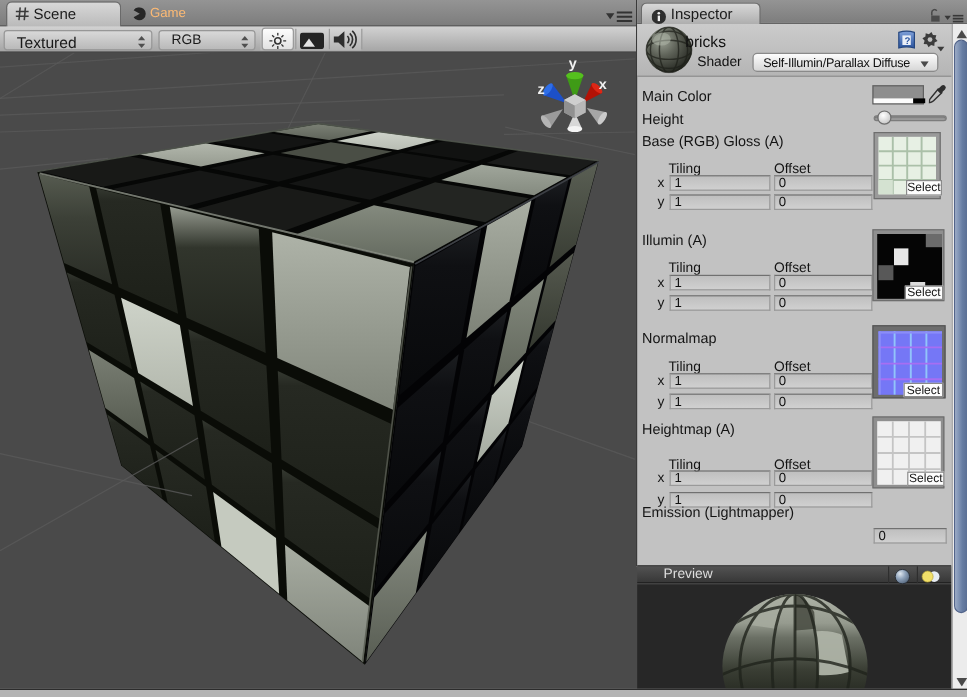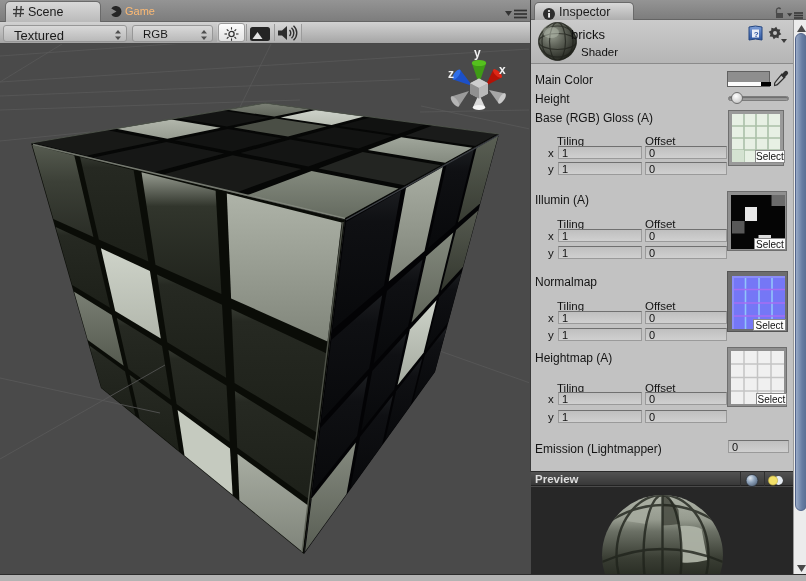--- a/index.html
+++ b/index.html
@@ -294,20 +294,26 @@
 <g fill="none" stroke="#1d1f19" stroke-width="1.2" opacity="0.7">
 <ellipse cx="19.5" cy="19.5" rx="8" ry="19"></ellipse>
         <ellipse cx="19.5" cy="19.5" rx="15.5" ry="19"></ellipse>
 <ellipse cx="19.5" cy="19.5" rx="19" ry="8"></ellipse>
         <ellipse cx="19.5" cy="19.5" rx="19" ry="15.5"></ellipse>
       </g>
 <ellipse cx="13" cy="10.5" rx="8" ry="5.5" fill="#aab0a3" opacity="0.6"></ellipse>
 </svg>
 <span class="abs" style="left:40px;top:27px;font-size:13px;color:#111">bricks</span>
 <span class="abs" style="left:50px;top:46px;font-size:11.5px;color:#111">Shader</span>
+<div class="abs" style="left:96px;top:44px;width:155px;height:16px;background:linear-gradient(#fdfdfd,#d6d6d6);border:1px solid #8a8a8a;border-radius:4px">
+<span class="abs" style="left:8px;top:2px;font-size:10.5px;color:#111;white-space:nowrap;letter-spacing:-0.2px">Self-Illumin/Parallax Diffuse</span>
+<svg class="abs" style="right:7px;top:6px" width="7" height="5" viewBox="0 0 7 5">
+        <polygon points="0,0 7,0 3.5,5" fill="#4a4a4a"></polygon>
+      </svg>
+    </div>
 <svg class="abs" style="left:216px;top:25px" width="17" height="17" viewBox="0 0 17 17">
 <defs>
         <linearGradient id="bk" x1="0" y1="0" x2="0" y2="1">
           <stop offset="0" stop-color="#7e9fd8"></stop>
           <stop offset="1" stop-color="#2c55a0"></stop>
         </linearGradient>
       </defs>
 <path d="M 2 2 Q 8.5 0 15 2 L 15 15 Q 8.5 13 2 15 Z" fill="url(#bk)" stroke="#24457e" stroke-width="1"></path>
 <rect x="5" y="4.5" width="7" height="8" fill="#e9eef7"></rect>
 <text x="6.7" y="11.5" font-size="8" font-weight="bold" fill="#2c55a0">?</text>
@@ -358,21 +364,21 @@
 <div class="abs fld" style="left:114px;top:328px;width:82px;height:13px">0</div>
 <span class="abs lbl" style="left:4px;top:352px;font-size:12px">Heightmap (A)</span>
 <span class="abs lbl" style="left:26px;top:382px;font-size:11.5px">Tiling</span>
 <span class="abs lbl" style="left:114px;top:382px;font-size:11.5px">Offset</span>
 <span class="abs lbl" style="left:17px;top:393px;font-size:11.5px">x</span>
 <span class="abs lbl" style="left:17px;top:411px;font-size:11.5px">y</span>
 <div class="abs fld" style="left:27px;top:392px;width:84px;height:13px">1</div>
 <div class="abs fld" style="left:114px;top:392px;width:82px;height:13px">0</div>
 <div class="abs fld" style="left:27px;top:410px;width:84px;height:13px">1</div>
 <div class="abs fld" style="left:114px;top:410px;width:82px;height:13px">0</div>
-<span class="abs lbl" style="left:4px;top:443px;font-size:12px">Emission (Lightmapper)</span>
+<span class="abs lbl" style="left:4px;top:421px;font-size:12px">Emission (Lightmapper)</span>
 <div class="abs fld" style="left:197px;top:440px;width:61px;height:13px">0</div>
 <div class="abs" style="left:197px;top:110px;width:56px;height:56px;background:#9a9a9a;border:1px solid #6e6e6e">
 <div class="abs" style="left:3px;top:3px;width:48px;height:48px;background:#e7f0e4"></div>
 <svg class="abs" style="left:3px;top:3px" width="48" height="48" viewBox="0 0 48 48">
 <g stroke="#abc0a9" stroke-width="1.6">
 <line x1="12" y1="0" x2="12" y2="48"></line>
           <line x1="24" y1="0" x2="24" y2="48"></line>
           <line x1="36" y1="0" x2="36" y2="48"></line>
 <line x1="0" y1="12" x2="48" y2="12"></line>
           <line x1="0" y1="24" x2="48" y2="24"></line>
@@ -418,21 +424,21 @@
           <line x1="26.5" y1="0" x2="26.5" y2="53"></line>
           <line x1="40" y1="0" x2="40" y2="53"></line>
 <line x1="0" y1="13" x2="53" y2="13"></line>
           <line x1="0" y1="26.5" x2="53" y2="26.5"></line>
           <line x1="0" y1="40" x2="53" y2="40"></line>
         </g>
       </svg>
 <div class="abs selbtn" style="left:28px;top:45px;width:31px;height:12px">Select</div>
     </div>
 <div class="abs" style="left:0;top:471px;width:262px;height:15px;background:linear-gradient(#525252,#383838);border-top:1px solid #2a2a2a;border-bottom:1px solid #222">
-<span class="abs" style="left:4px;top:1px;font-size:11.5px;font-weight:bold;color:#dedede">Preview</span>
+<span class="abs" style="left:22px;top:1px;font-size:11.5px;font-weight:normal;color:#dedede">Preview</span>
     </div>
 <div class="abs" style="left:209px;top:472px;width:1px;height:14px;background:#2e2e2e"></div>
 <div class="abs" style="left:233px;top:472px;width:1px;height:14px;background:#2e2e2e"></div>
 <svg class="abs" style="left:213px;top:474px" width="45" height="13" viewBox="0 0 45 13">
 <defs>
         <radialGradient id="orb" cx="0.35" cy="0.3" r="0.8">
 <stop offset="0" stop-color="#dfe7ef"></stop>
           <stop offset="0.45" stop-color="#8fa3bb"></stop>
           <stop offset="1" stop-color="#4f6076"></stop>
         </radialGradient>

